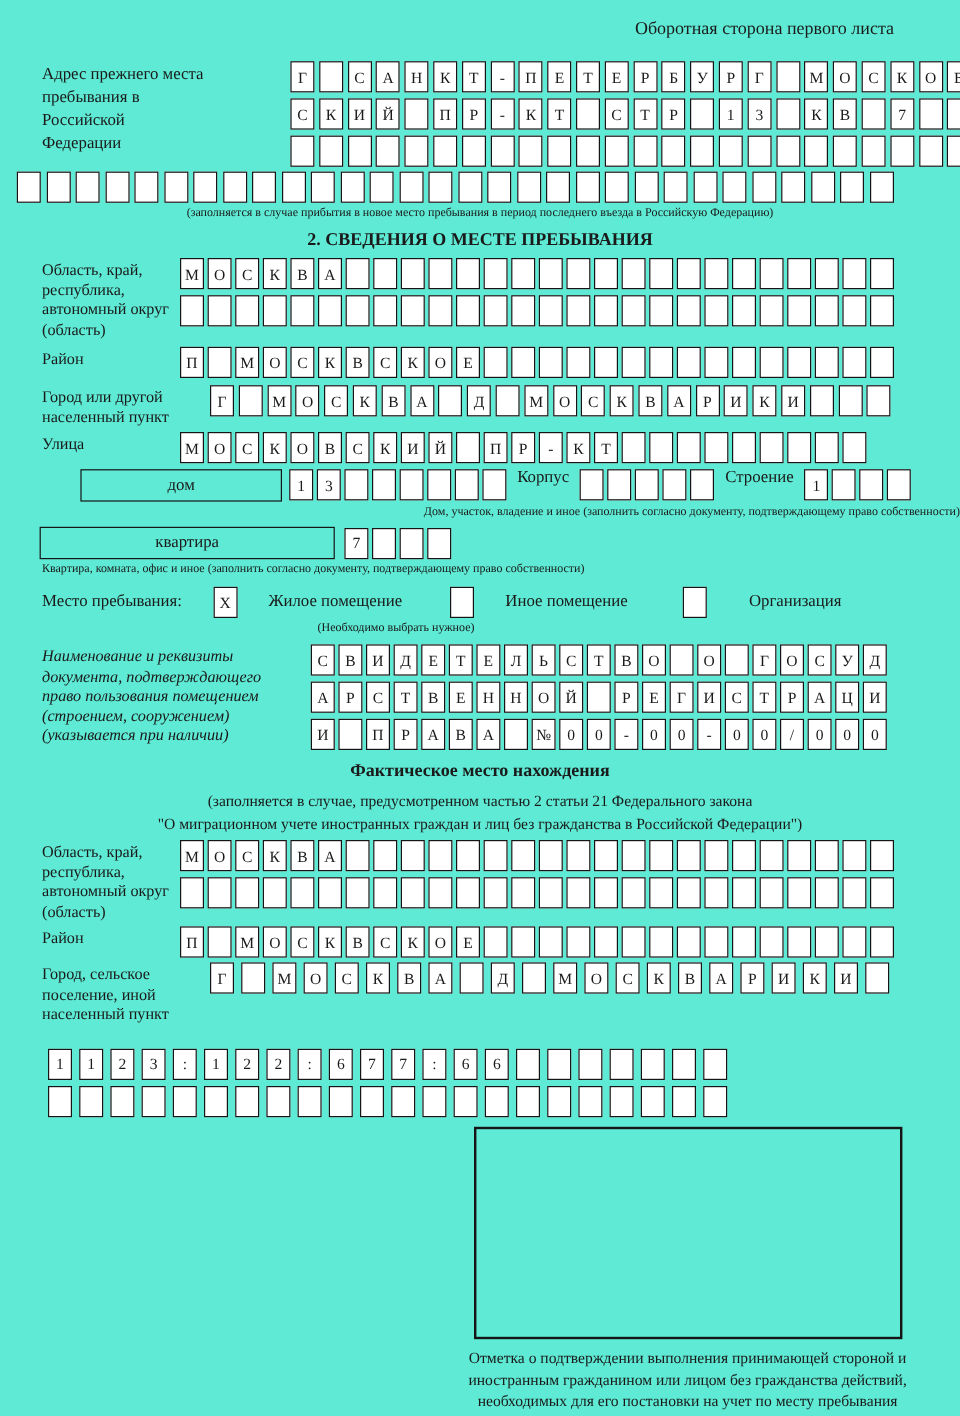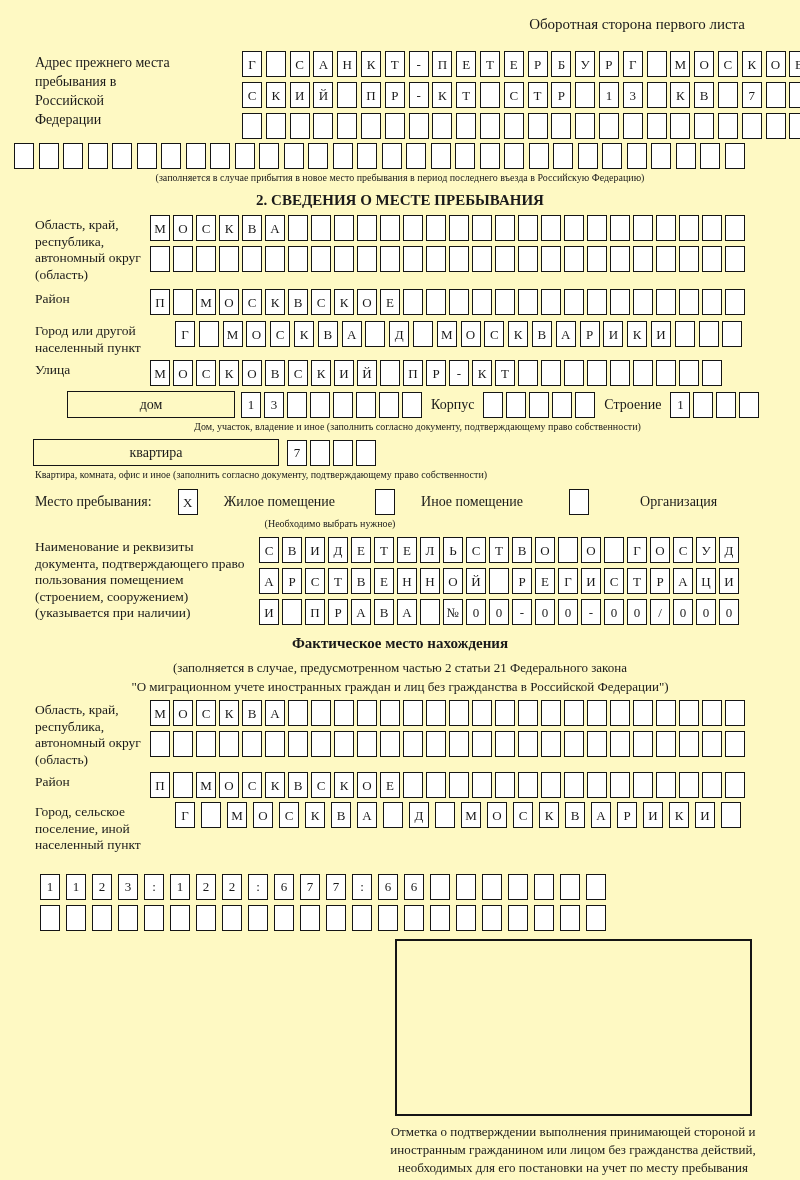--- a/index.html
+++ b/index.html
@@ -1,20 +1,20 @@
 <!DOCTYPE html>
 <html lang="ru"><head>
 <meta charset="utf-8">
 <style>
   html,body{margin:0;padding:0;background:#ffffff;}
   .page{
     position:relative;
     width:800px;height:1180px;
     margin:0 auto;
-    background:#fef9c3;
+    background:#5eead4;
     color:#1a1a1a;
     font-family:"Liberation Serif","DejaVu Serif",serif;
     overflow:hidden;
     box-sizing:border-box;
     padding-top:16px;
   }
   .hdr-note{
     text-align:right;
     margin-right:55px;
     font-size:15px;
@@ -33,41 +33,41 @@
   .g38{gap:3.8px;} .g45{gap:4.5px;} .g6{gap:6px;}
   .rowstack{display:flex;flex-direction:column;gap:5px;}
   
   .frow{display:flex;align-items:flex-start;margin-left:35px;}
   .flabel{
     flex:0 0 112px;
     font-size:13.5px;line-height:16.5px;
     padding-top:2px;
   }
   .flabel.wide{flex-basis:135px;}
-  .flabel.xwide{flex-basis:210px;}
+  .flabel.xwide{flex-basis:210px;font-style:italic;}
   .block1 .flabel{flex-basis:137px;font-size:14px;line-height:19px;}
   .caption{
     font-size:10px;line-height:15px;
     text-align:center;
     margin-top:1px;
   }
   .sec-title{
     text-align:center;
     font-weight:bold;
     font-size:15px;
     margin-top:7px;margin-bottom:6px;
   }
   .widebox{
     box-sizing:border-box;
     border:1.7px solid #151515;
     height:27px;
     display:inline-flex;align-items:center;justify-content:center;
     font-size:14px;
   }
-  .house-line{display:flex;align-items:center;margin-left:31px;margin-top:5px;gap:6px;padding-left:36px;}
+  .house-line{display:flex;margin-left:31px;margin-top:5px;gap:6px;padding-left:36px;}
   .inline-label{font-size:14px;padding:0 3px;}
   .apt-line{display:flex;align-items:center;margin-left:33px;margin-top:5px;gap:8px;}
   .stay-line{display:flex;align-items:center;margin-left:35px;margin-top:7px;gap:26px;font-size:14px;}
   .stay-note{margin-left:190px;width:280px;}
   .stamp-wrap{position:relative;margin-top:8px;height:275px;}
   .stamp-box{
     position:absolute;left:395px;top:0;
     width:357px;height:177px;
     border:2px solid #151515;
     box-sizing:border-box;
@@ -383,21 +383,21 @@
         <span class="cb">&nbsp;</span>
       </div>
     <span class="inline-label">Строение</span>
     <div class="boxrow">
         <span class="cb">1</span>
         <span class="cb">&nbsp;</span>
         <span class="cb">&nbsp;</span>
         <span class="cb">&nbsp;</span>
       </div>
   </div>
-  <div class="caption" style="text-align:center;margin-left:35px;">Дом, участок, владение и иное (заполнить согласно документу, подтверждающему право собственности)</div>
+  <div class="caption" style="text-align:right;margin-left:35px;">Дом, участок, владение и иное (заполнить согласно документу, подтверждающему право собственности)</div>
 
   <div class="apt-line">
     <div class="widebox" style="width:246px;">квартира</div>
     <div class="boxrow">
         <span class="cb">7</span>
         <span class="cb">&nbsp;</span>
         <span class="cb">&nbsp;</span>
         <span class="cb">&nbsp;</span>
       </div>
   </div>
@@ -409,21 +409,21 @@
         <span class="cb">X</span>
       </div>
     <span>Жилое помещение</span>
     <div class="boxrow" style="margin-left:14px;">
         <span class="cb">&nbsp;</span>
       </div>
     <span>Иное помещение</span>
     <div class="boxrow" style="margin-left:20px;">
         <span class="cb">&nbsp;</span>
       </div>
-    <span style="margin-left:25px;">Организация</span>
+    <span style="margin-left:9px;">Организация</span>
   </div>
   <div class="caption stay-note">(Необходимо выбрать нужное)</div>
 
   <div class="frow mt6">
     <div class="flabel xwide">Наименование и реквизиты документа, подтверждающего право пользования помещением (строением, сооружением) (указывается при наличии)</div>
     <div class="rowstack" style="margin-left:14px;">
       <div class="boxrow">
           <span class="cb">С</span>
           <span class="cb">В</span>
           <span class="cb">И</span>

